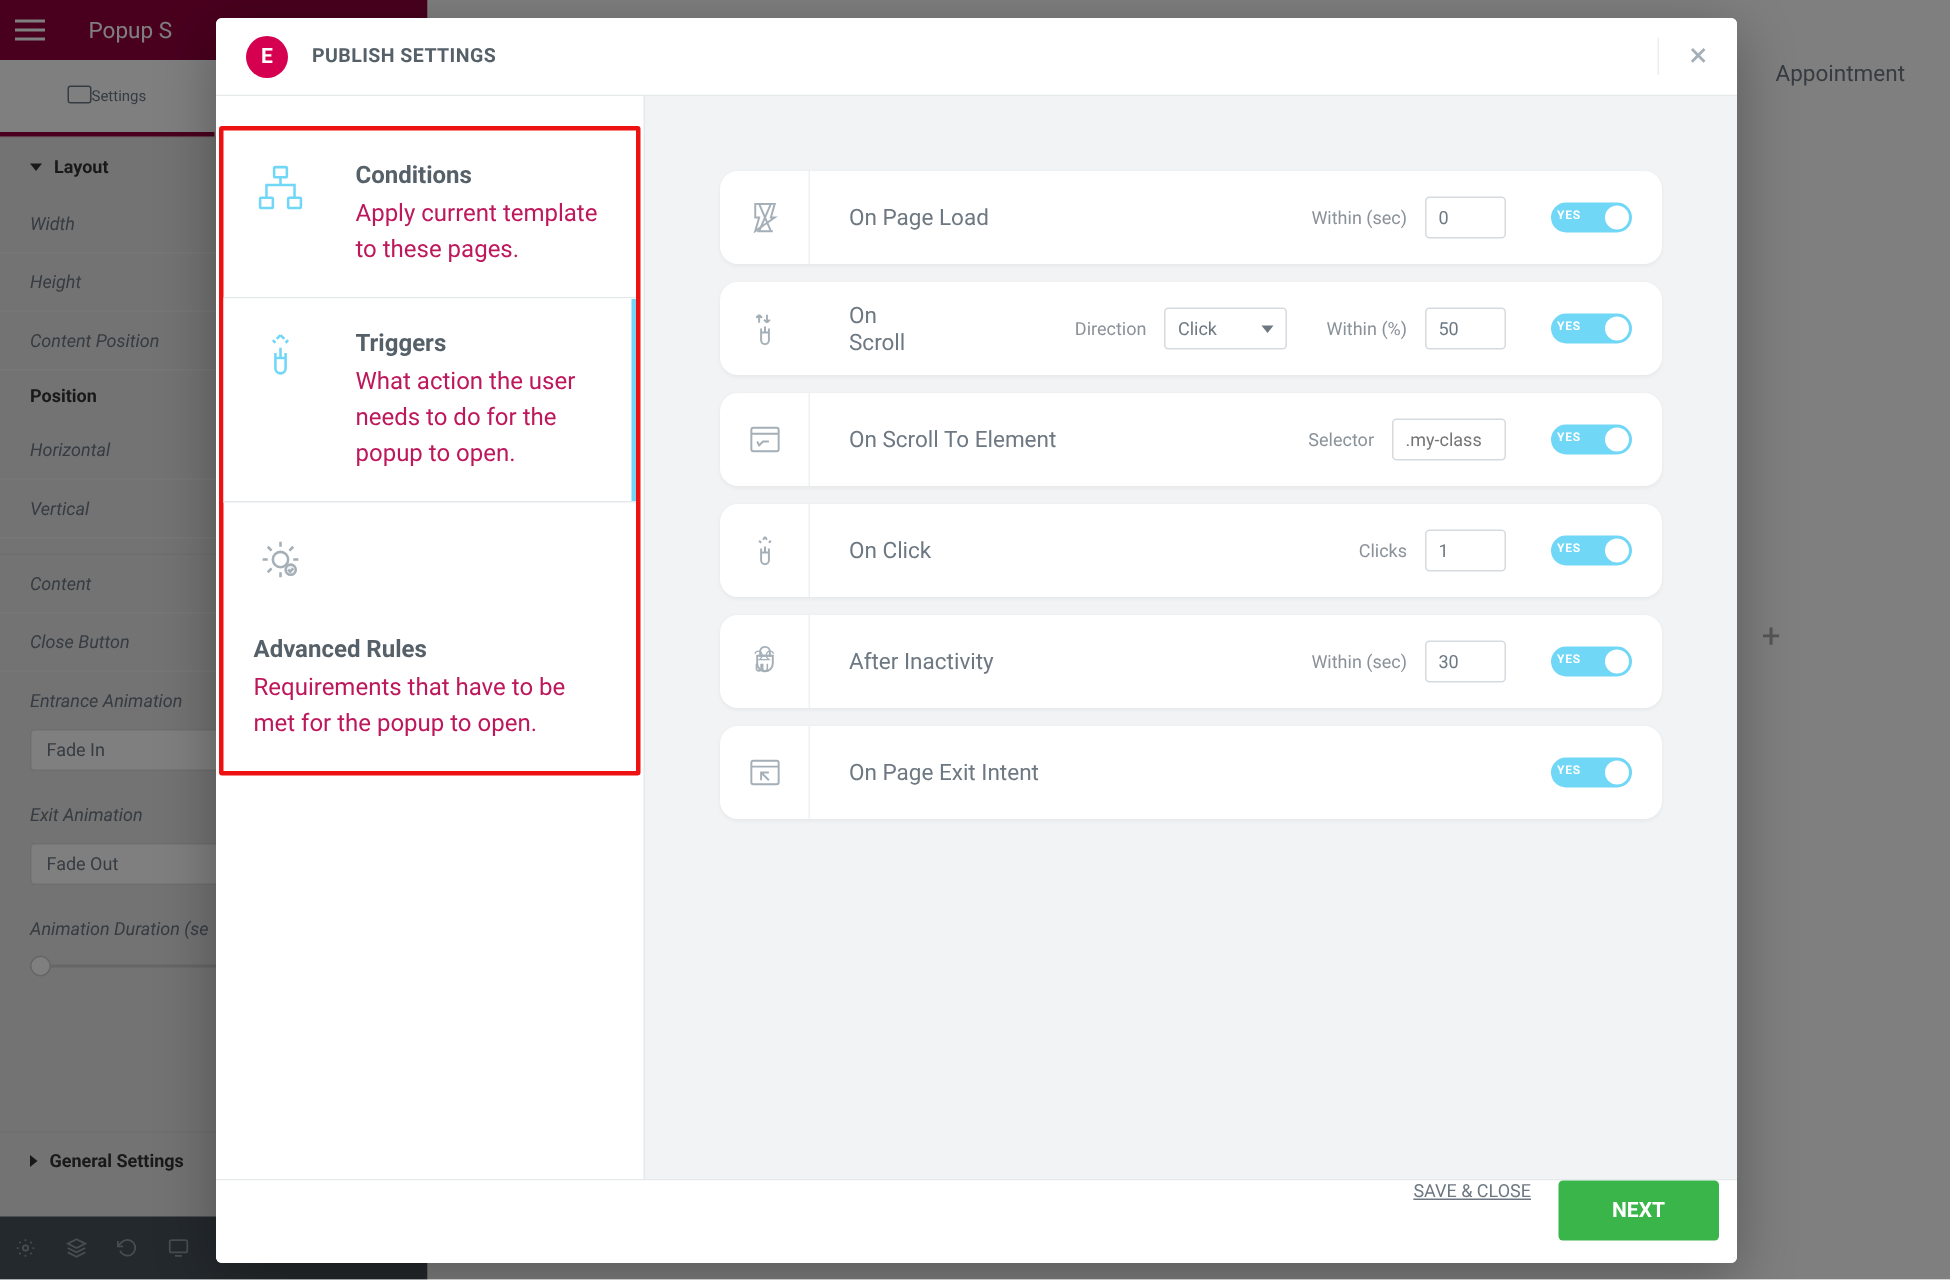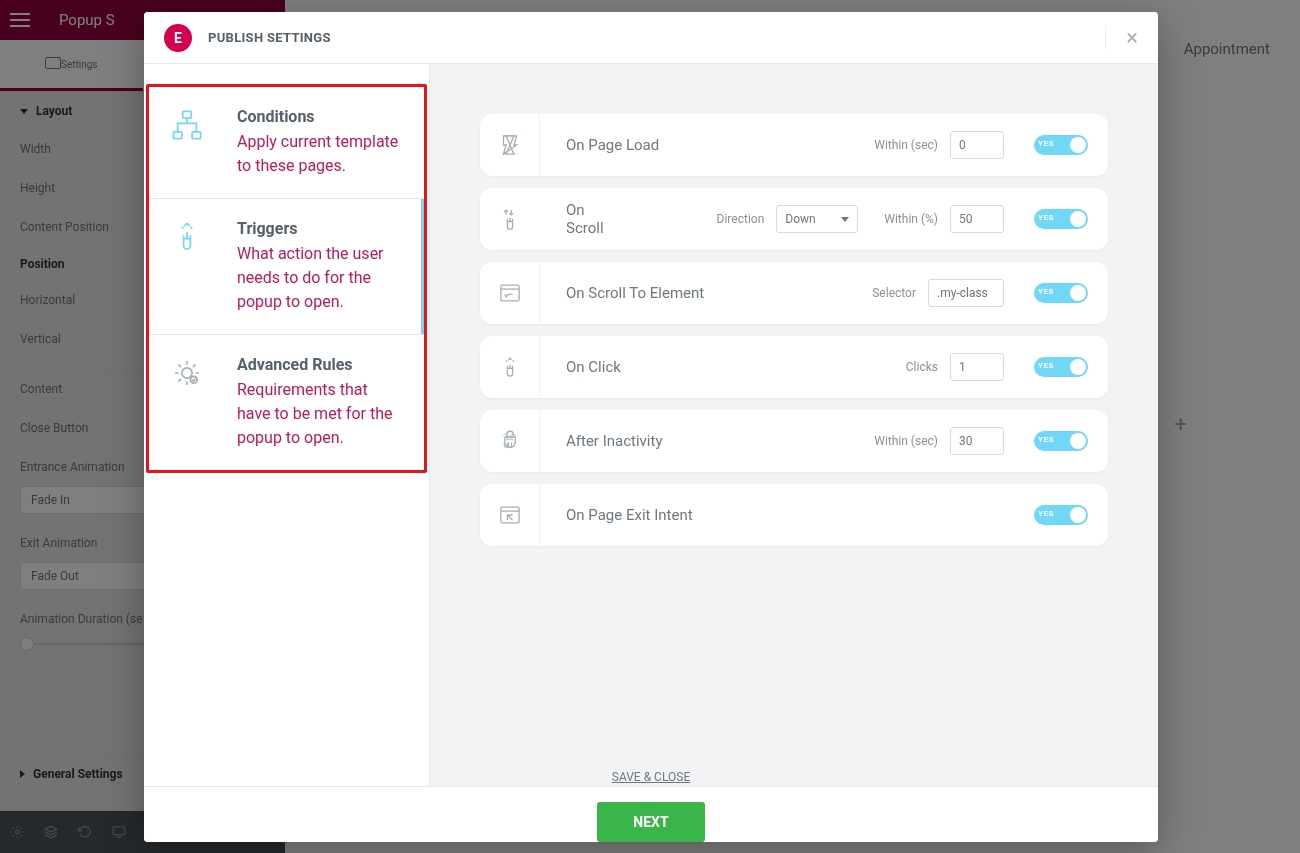--- a/index.html
+++ b/index.html
@@ -11,21 +11,21 @@
 .bg-header .menu-ic { width: 20px; height: 14px; display: flex; flex-direction: column; justify-content: space-between; }
 .bg-header .menu-ic span { display: block; height: 2px; background: #fff; }
 .bg-header .title { margin-left: 29px; font-size: 15px; }
 .bg-tabs { height: 52px; background: #fff; display: flex; border-bottom: 1px solid #ddd; }
 .bg-tab { flex: 1; display: flex; align-items: center; justify-content: center; font-size: 10px; color: #6d7882; }
 .bg-tab.active { border-bottom: 3px solid #93003c; }
 .bg-tab .tab-ic { width: 16px; height: 12px; border: 1.5px solid #6d7882; border-radius: 2px; margin-bottom: 3px; position: relative; }
 .bg-tab .tab-ic2 { width: 14px; height: 14px; border: 1.5px solid #6d7882; border-radius: 50%; margin-bottom: 3px; position: relative; }
 .bg-section-title { padding: 12px 20px; font-size: 12px; font-weight: bold; color: #333; display: flex; align-items: center; gap: 8px; }
 .bg-section-title .caret { width: 0; height: 0; border-left: 4px solid transparent; border-right: 4px solid transparent; border-top: 5px solid #333; }
-.bg-row { padding: 12px 20px; font-size: 12px; color: #6d7882; display: flex; align-items: center; justify-content: space-between; border-bottom: 1px solid #eee; }
+.bg-row { padding: 12px 20px; font-size: 12px; color: #6d7882; display: flex; align-items: center; justify-content: space-between; border-bottom: 1px solid #eee; font-style: italic; }
 .bg-row .dev-ic { width: 14px; height: 10px; border: 1px solid #aaa; border-radius: 1px; }
 .bg-sub { padding: 10px 20px; font-size: 12px; font-weight: bold; color: #333; }
 .bg-select { margin: 0 20px 10px; padding: 6px 10px; font-size: 12px; color: #6d7882; background: #fff; border: 1px solid #ddd; border-radius: 3px; }
 .bg-slider { margin: 5px 20px; height: 2px; background: #ccc; position: relative; }
 .bg-slider .knob { position: absolute; left: 0; top: -6px; width: 14px; height: 14px; background: #fff; border: 1px solid #ccc; border-radius: 50%; }
 .bg-general { position: absolute; bottom: 60px; width: 285px; padding: 12px 20px; font-size: 12px; font-weight: bold; color: #333; background: #e6e6e6; border-top: 1px solid #ddd; display: flex; align-items: center; gap: 8px; }
 .bg-general .caret-r { width: 0; height: 0; border-top: 4px solid transparent; border-bottom: 4px solid transparent; border-left: 5px solid #333; }
 .bg-footer { position: absolute; bottom: 0; width: 285px; height: 42px; background: #48525a; display: flex; align-items: center; padding: 0 10px; gap: 20px; }
 .bg-footer .fic { width: 14px; height: 14px; opacity: 0.6; }
 
@@ -38,41 +38,41 @@
 .modal { position: absolute; top: 12px; left: 144px; width: 1014px; height: 830px; background: #f1f3f5; border-radius: 4px; box-shadow: 0 10px 40px rgba(0,0,0,0.3); display: flex; flex-direction: column; }
 .m-header { height: 52px; background: #fff; display: flex; align-items: center; padding: 0 20px; border-bottom: 1px solid #e6e9ec; border-radius: 4px 4px 0 0; }
 .m-logo { width: 28px; height: 28px; background: #d5004f; border-radius: 50%; display: flex; align-items: center; justify-content: center; color: #fff; font-weight: bold; font-size: 14px; margin-right: 16px; }
 .m-title { font-size: 13px; font-weight: bold; color: #556068; letter-spacing: 0.3px; }
 .m-close { margin-left: auto; color: #a4afb7; font-size: 22px; cursor: pointer; padding-left: 20px; border-left: 1px solid #eee; }
 
 .m-body { flex: 1; display: flex; overflow: hidden; }
 .m-sidebar { width: 286px; background: #fff; border-right: 1px solid #e6e9ec; padding: 20px 0; }
 .red-box { margin: 0 2px; border: 3px solid #e11; border-radius: 2px; }
 .tab-item { padding: 20px; display: flex; gap: 32px; border-bottom: 1px solid #e6e9ec; cursor: pointer; }
-.tab-item:last-child { border-bottom: none; }
+.tab-item:last-child { border-bottom: none; flex-direction: column; }
 .tab-item.active { background: #fff; box-shadow: -3px 0 0 #71d7f7 inset; }
 .tab-item .t-icon { width: 36px; height: 36px; flex-shrink: 0; display: flex; align-items: center; justify-content: center; }
 .tab-item .t-title { font-size: 16px; font-weight: bold; color: #556068; margin-bottom: 4px; }
 .tab-item .t-desc { font-size: 16px; color: #be185d; line-height: 1.5; }
 
 .m-content { flex: 1; padding: 50px; overflow: auto; }
 .trigger-row { background: #fff; border-radius: 12px; margin-bottom: 12px; display: flex; align-items: center; height: 62px; padding-right: 20px; box-shadow: 0 1px 3px rgba(0,0,0,0.05); }
 .tr-icon { width: 60px; display: flex; align-items: center; justify-content: center; border-right: 1px solid #eef1f4; height: 100%; }
 .tr-name { flex: 1; padding-left: 26px; font-size: 15px; color: #6d7882; }
 .tr-ctrl { display: flex; align-items: center; gap: 12px; }
 .tr-label { font-size: 12px; color: #8a9299; }
 .tr-input { width: 54px; height: 28px; border: 1px solid #d5dadf; border-radius: 3px; padding: 0 8px; font-size: 12px; color: #6d7882; }
 .tr-input.wide { width: 76px; }
 .tr-select { width: 82px; height: 28px; border: 1px solid #d5dadf; border-radius: 3px; padding: 0 8px; font-size: 12px; color: #6d7882; display: flex; align-items: center; justify-content: space-between; background: #fff; cursor: pointer; }
 .tr-select .ar { width: 0; height: 0; border-left: 4px solid transparent; border-right: 4px solid transparent; border-top: 5px solid #6d7882; }
 .toggle { margin-left: 30px; width: 54px; height: 20px; background: #71d7f7; border-radius: 10px; position: relative; cursor: pointer; }
 .toggle .tlabel { position: absolute; left: 4px; top: 4px; font-size: 8px; font-weight: bold; color: #fff; letter-spacing: 0.5px; }
 .toggle .knob { position: absolute; right: 2px; top: 2px; width: 16px; height: 16px; background: #fff; border-radius: 50%; }
 
-.m-footer { height: 56px; background: #fff; border-top: 1px solid #e6e9ec; display: flex; align-items: center; justify-content: flex-end; padding: 0 12px; gap: 18px; border-radius: 0 0 4px 4px; flex-direction: column; }
+.m-footer { height: 56px; background: #fff; border-top: 1px solid #e6e9ec; display: flex; align-items: flex-start; justify-content: flex-end; padding: 0 12px; gap: 18px; border-radius: 0 0 4px 4px; }
 .save-close { font-size: 12px; color: #6d7882; text-decoration: underline; cursor: pointer; }
 .next-btn { background: #39b54a; color: #fff; font-size: 14px; font-weight: bold; padding: 12px 36px; border-radius: 3px; cursor: pointer; }
 
 svg { display: block; }
 </style>
 </head>
 <body>
 
 <div class="bg-editor">
   <div class="bg-header">
@@ -245,21 +245,21 @@
         <div class="tr-icon" style="border-right:none;">
           <svg width="26" height="26" viewBox="0 0 40 40" fill="none" stroke="#a4afb7" stroke-width="2">
               <path d="M14 6v8m0-8l-3 3m3-3l3 3M22 14V6m0 8l-3-3m3 3l3-3"></path>
               <path d="M16 20v12a4 4 0 0 0 8 0V20M16 24h8M20 18v6"></path>
             </svg>
         </div>
         <div class="tr-name" style="flex:0 0 70px;">On Scroll</div>
         <div class="tr-ctrl" style="flex:1; justify-content:flex-end;">
           <span class="tr-label">Direction</span>
           <div class="tr-select">
-              <span>Down</span>
+              <span>Click</span>
               <span class="ar"></span>
             </div>
           <span class="tr-label" style="margin-left:14px;">Within (%)</span>
           <input class="tr-input" value="50" style="">
         </div>
         <div class="toggle">
             <span class="tlabel">YES</span>
             <div class="knob"></div>
           </div>
       </div>

